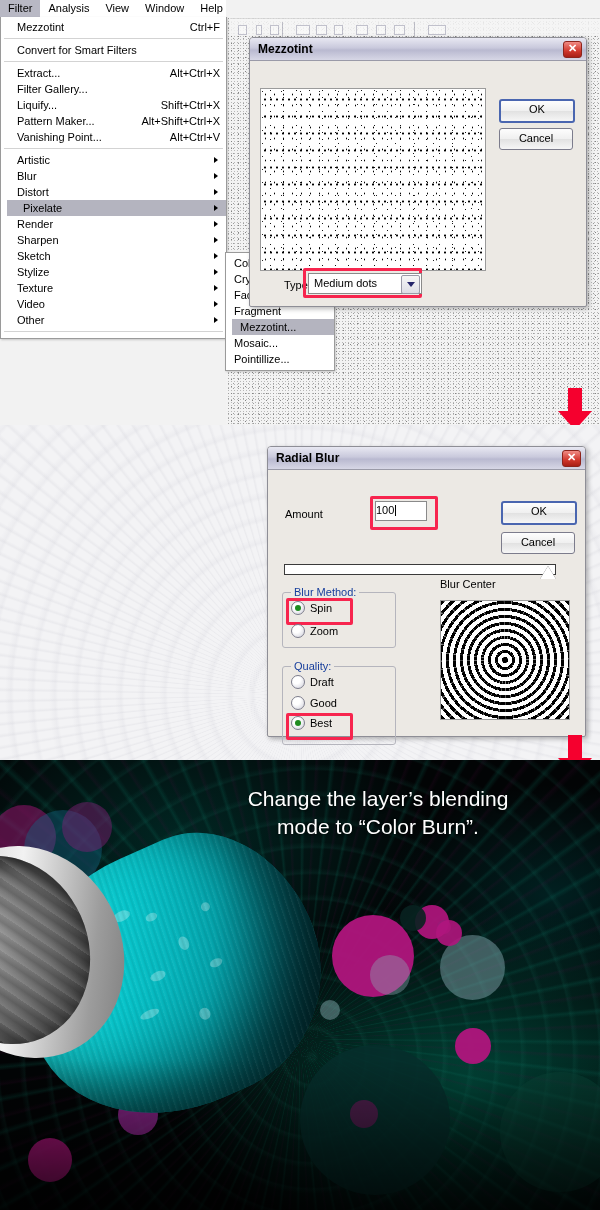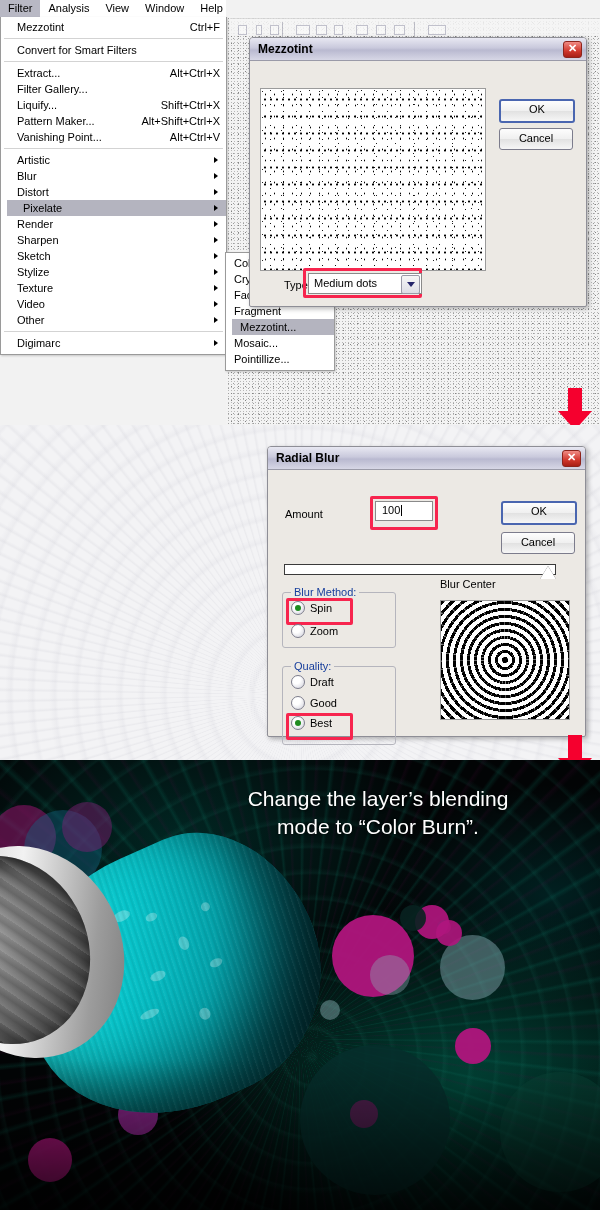--- a/index.html
+++ b/index.html
@@ -204,21 +204,21 @@
   }
   #amount-thumb {
     position: absolute; left: 272px; top: 96px;
     width: 0; height: 0;
     border-left: 8px solid transparent; border-right: 8px solid transparent;
     border-bottom: 13px solid #ffffff;
     filter: drop-shadow(0 0 0.6px #333);
   }
   .txtfield {
     position: absolute; background: #ffffff; border: 1px solid #8a8a8a;
-    font-size: 11px; color: #000; line-height: 17px; padding-left: 6px;
+    font-size: 11px; color: #000; line-height: 17px; 
   }
   .caret { display:inline-block; width:1px; height:11px; background:#000;
            vertical-align:-2px; margin-left:1px; }
   #blur-center-box {
     position: absolute; left: 172px; top: 130px; width: 128px; height: 118px;
     border: 1px solid #9b9b9b; background: #ffffff; overflow: hidden;
   }
   #blur-center-rings {
     position: absolute; left: -16px; top: -21px; width: 160px; height: 160px;
     background:
@@ -429,24 +429,20 @@
       </div>
       <div class="mi">
         <span class="lbl">Video</span>
         <span class="arrow"></span>
       </div>
       <div class="mi">
         <span class="lbl">Other</span>
         <span class="arrow"></span>
       </div>
       <div class="msep"></div>
-      <div class="mi">
-        <span class="lbl">Digimarc</span>
-        <span class="arrow"></span>
-      </div>
     </div>
 
     <div id="pixelate-submenu">
       <div class="mi">
         <span class="lbl">Color Halftone...</span>
       </div>
       <div class="mi">
         <span class="lbl">Crystallize...</span>
       </div>
       <div class="mi">

